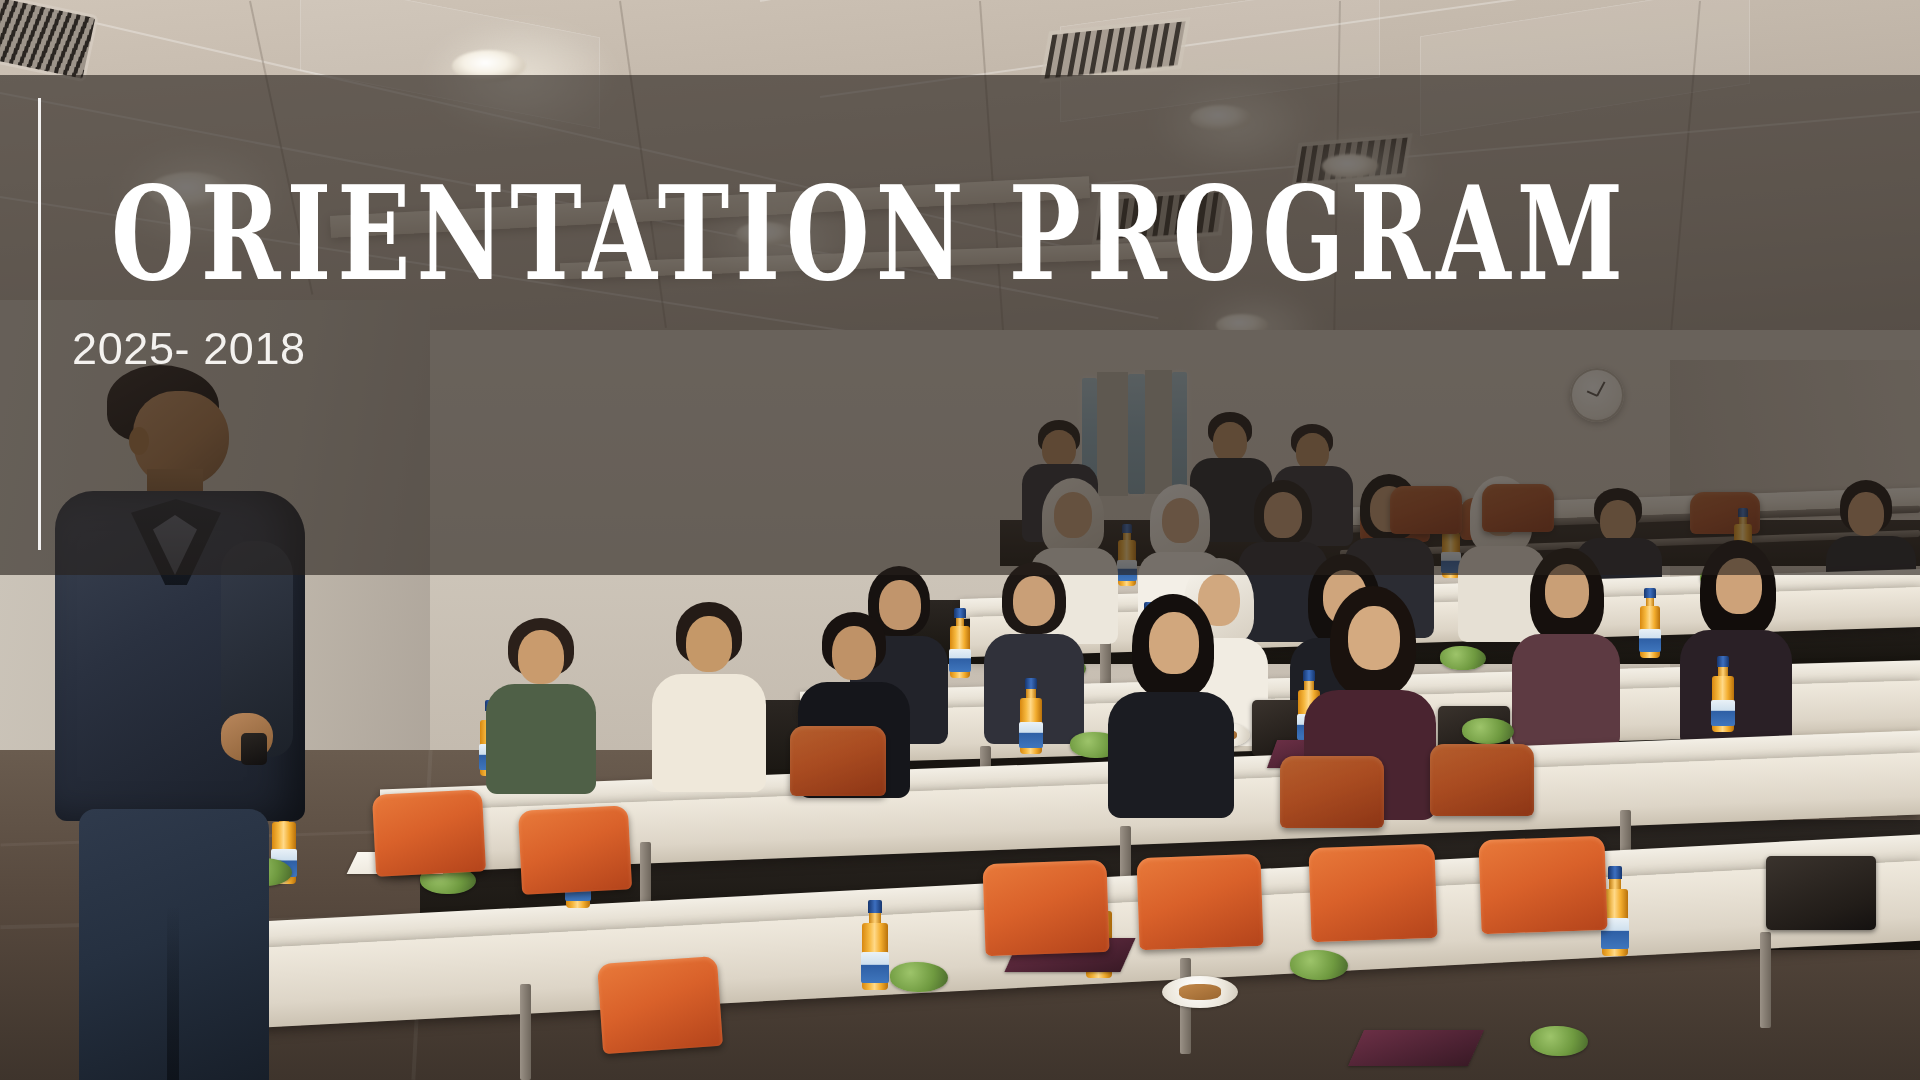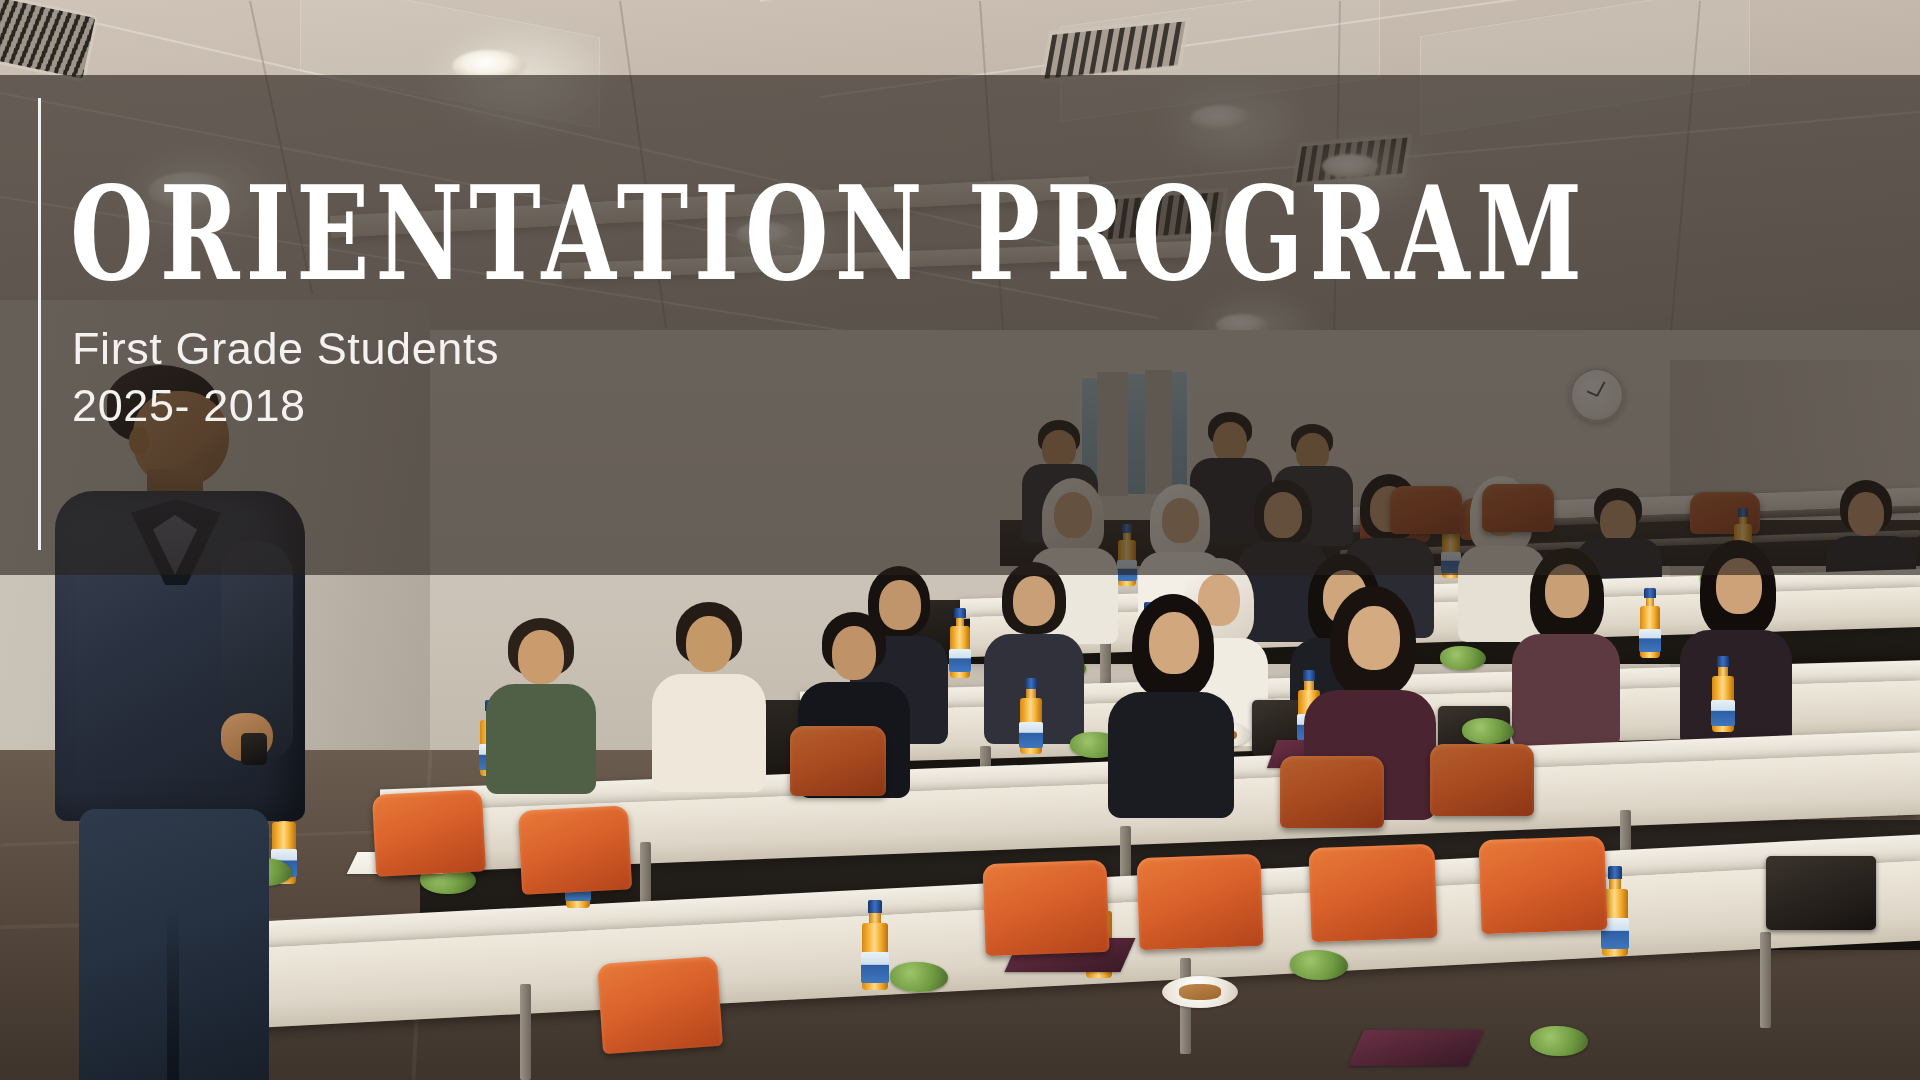--- a/index.html
+++ b/index.html
@@ -1,19 +1,19 @@
 <!DOCTYPE html>
 <html><head>
 <meta charset="utf-8">
 <style>
   * { margin:0; padding:0; box-sizing:border-box; }
   html,body { width:1920px; height:1080px; overflow:hidden; background:#1b1816; }
   body { font-family:"Liberation Sans", sans-serif; }
 
-  #stage { position:relative; width:1920px; height:1080px; overflow:hidden; }
+  #stage { position:relative; width:1920px; height:1080px; overflow:hidden;text-align:center; }
 
   
   #photo { position:absolute; inset:0; overflow:hidden; background:#8d867e; }
 
   
   .ceiling {
     position:absolute; left:0; top:0; width:1920px; height:400px;
     background:
       linear-gradient(175deg, #cfc4b7 0%, #c3b8ab 30%, #b3a89c 65%, #9c9288 100%);
   }
@@ -667,17 +667,16 @@
   </div>
 
   <div id="overlay"></div>
   <div id="vrule"></div>
 
   <div id="titleblock">
     <div id="title">ORIENTATION PROGRAM</div>
   </div>
 
   <div id="subblock">
-    <div class="subline">First Grade Students</div>
     <div class="subline">2025- 2018</div>
   </div>
 
 </div>
 
 </body></html>

